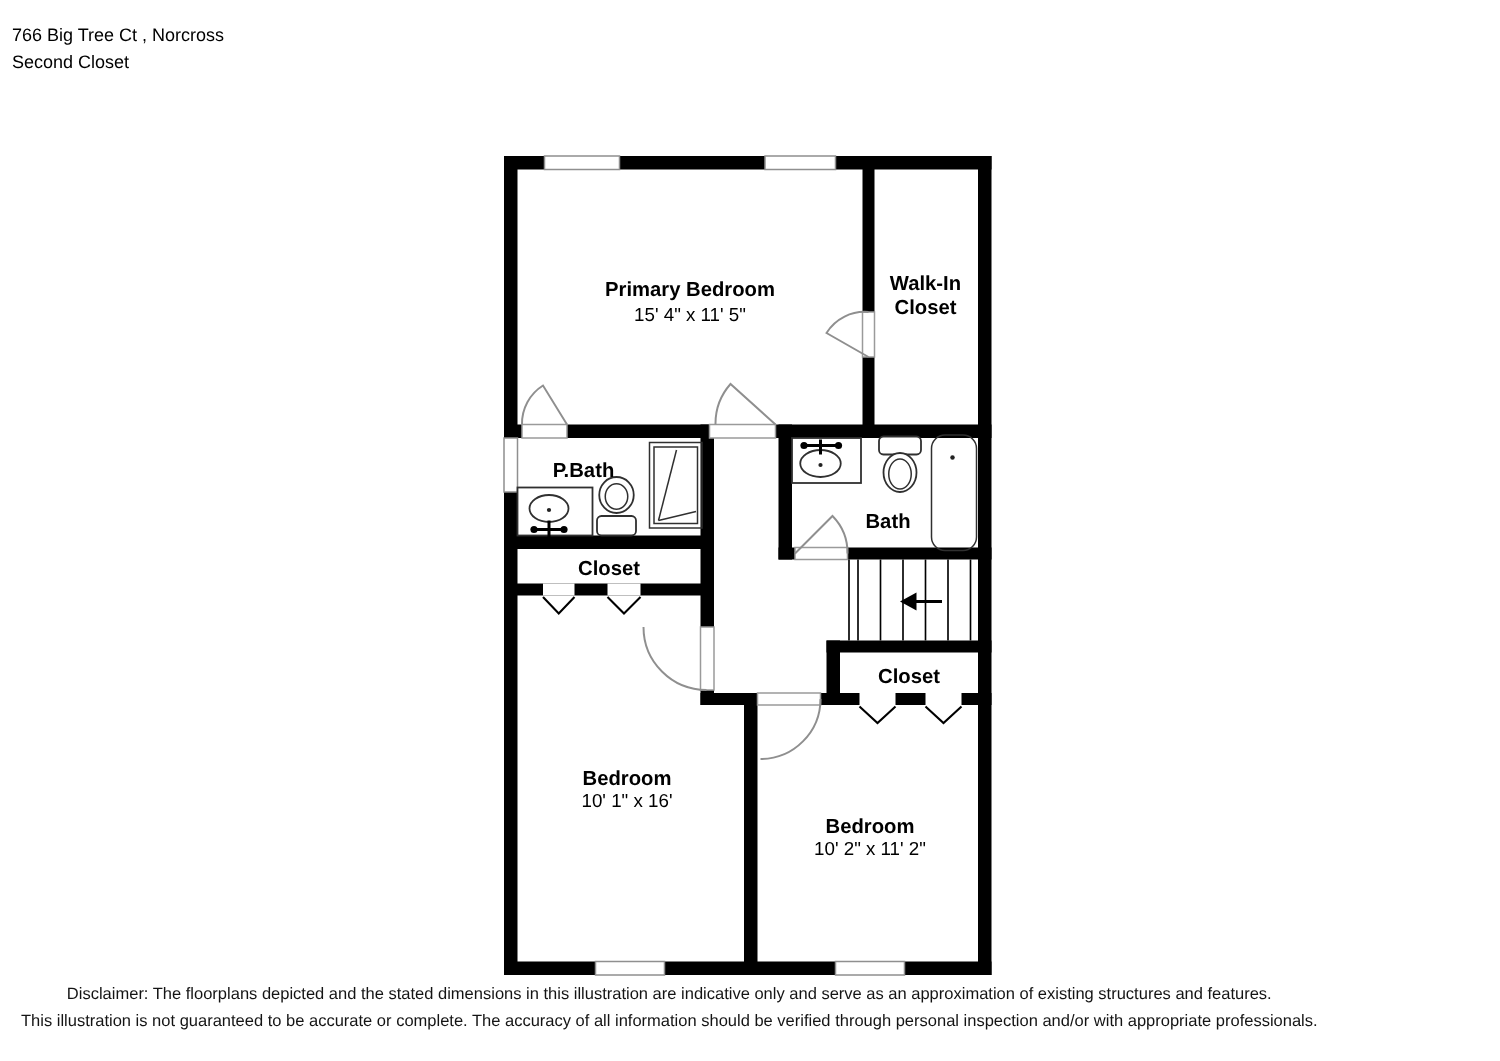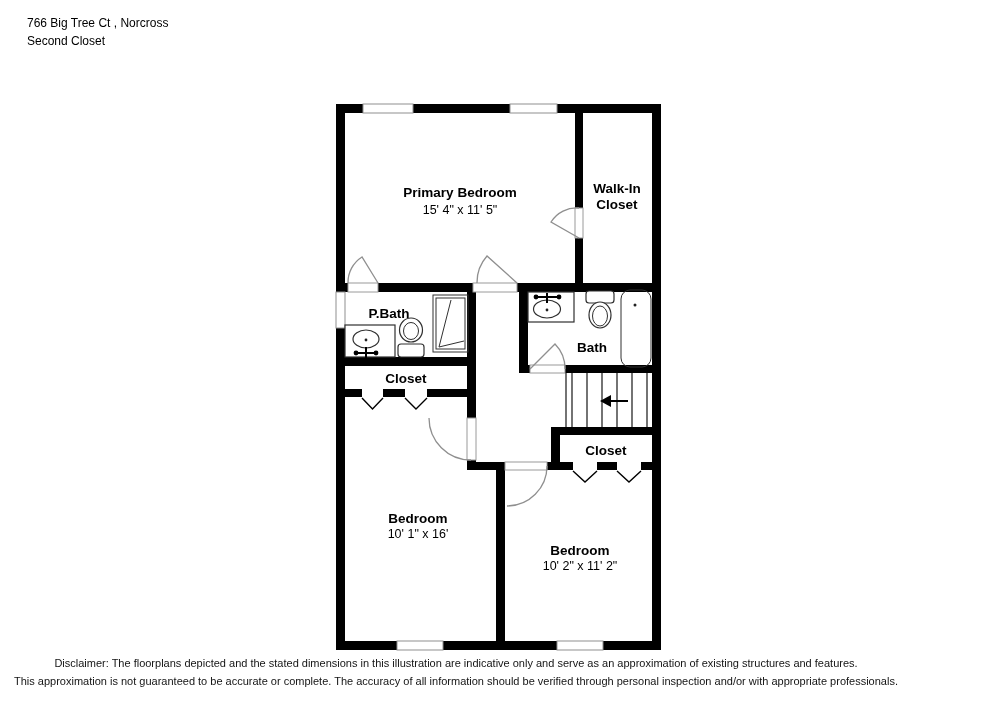--- a/index.html
+++ b/index.html
@@ -6,21 +6,21 @@
     --wall: #000000;
     --thin-line: #8f8f8f;
     --text: #000000;
     --background: #ffffff;
   }
   * { margin: 0; padding: 0; box-sizing: border-box; }
   html, body { width: 1000px; height: 707px; background: var(--background); }
   body { font-family: "Liberation Sans", sans-serif; color: var(--text); }
   .page { position: relative; width: 1000px; height: 707px; overflow: hidden; background: var(--background); }
 
-  .header { position: absolute; left: 27px; top: 14px; font-size: 12px; line-height: 18px; color: var(--text); }
+  .header { position: absolute; left: 8px; top: 14px; font-size: 12px; line-height: 18px; color: var(--text); }
   .disclaimer { position: absolute; left: 14px; top: 654px; font-size: 11px; line-height: 18px; color: #141414; text-align: center; }
 
   svg.plan { position: absolute; left: 0; top: 0; }
 
   .wall   { fill: var(--wall); }
   .win    { fill: #ffffff; stroke: var(--thin-line); stroke-width: 1; }
   .leaf   { fill: #ffffff; stroke: #9a9a9a; stroke-width: 1; }
   .arc    { fill: none; stroke: #8f8f8f; stroke-width: 1.3; }
   .gapfill{ fill: #ffffff; }
   .vpoly  { fill: none; stroke: #000000; stroke-width: 1.4; }
@@ -156,16 +156,16 @@
       <text class="room-name" x="606" y="455">Closet</text>
       <text class="room-name" x="418" y="523">Bedroom</text>
       <text class="room-dim" x="418" y="538">10' 1" x 16'</text>
       <text class="room-name" x="580" y="555">Bedroom</text>
       <text class="room-dim" x="580" y="570">10' 2" x 11' 2"</text>
     </g>
   </svg>
 
   <div class="disclaimer">
     <div>Disclaimer: The floorplans depicted and the stated dimensions in this illustration are indicative only and serve as an approximation of existing structures and features.</div>
-    <div>This approximation is not guaranteed to be accurate or complete. The accuracy of all information should be verified through personal inspection and/or with appropriate professionals.</div>
+    <div>This illustration is not guaranteed to be accurate or complete. The accuracy of all information should be verified through personal inspection and/or with appropriate professionals.</div>
   </div>
 
 </div>
 
 </body></html>

